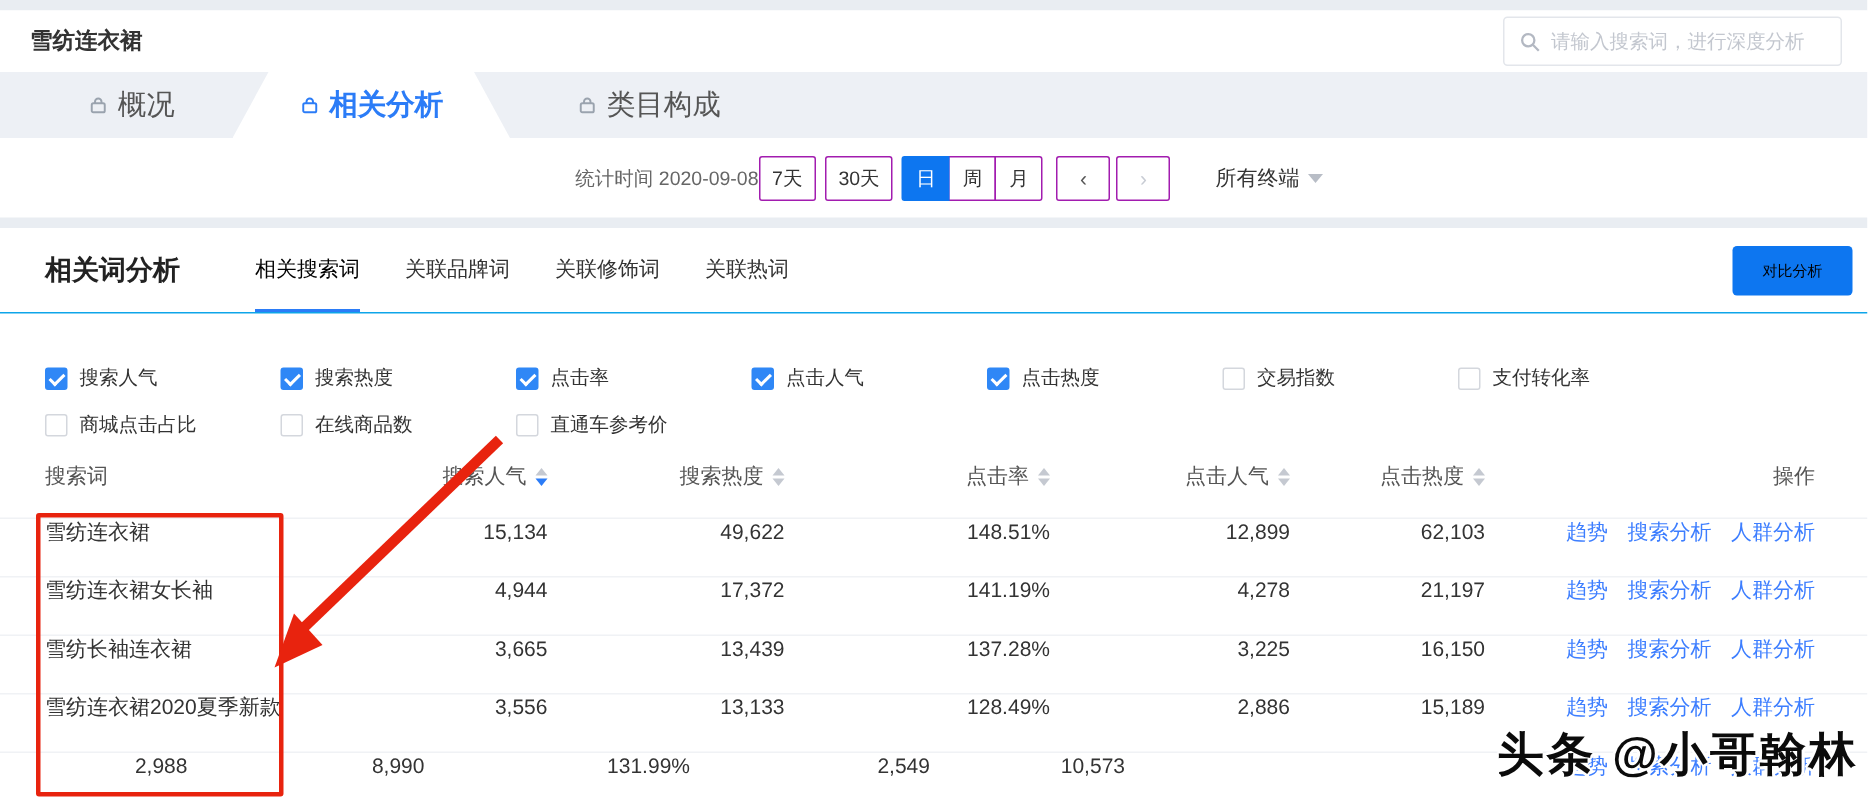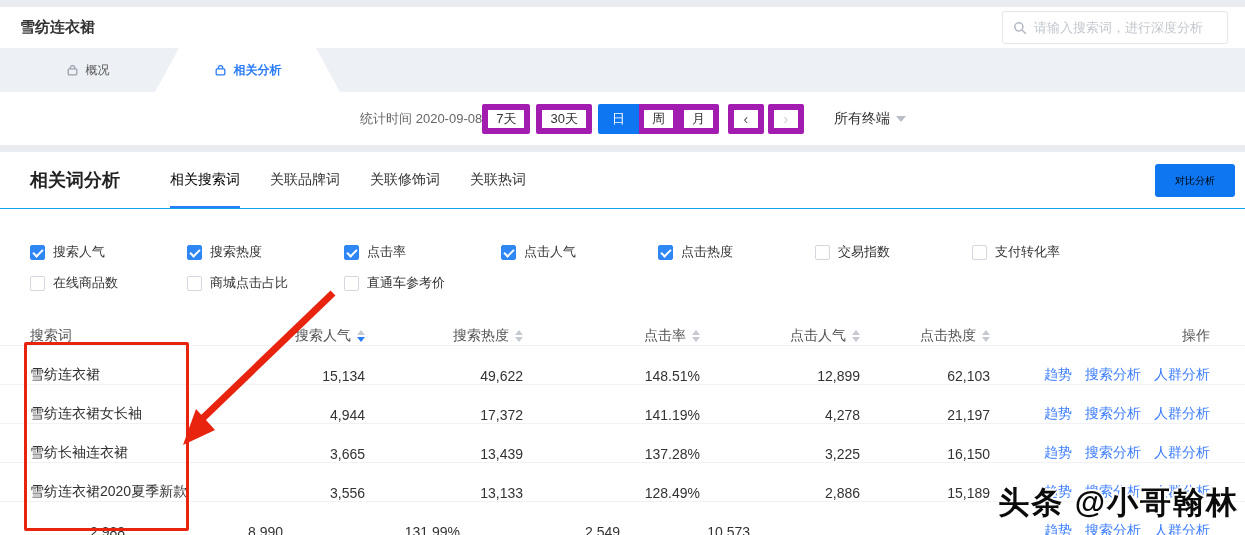--- a/index.html
+++ b/index.html
@@ -13,34 +13,34 @@
   
   .hdr { height:41px; background:#fff; display:flex; align-items:center; justify-content:space-between; padding:0 17px 0 20px; }
   .hdr-title { font-size:15px; font-weight:bold; color:#333; }
   .searchbox { width:226px; height:33px; border:1px solid #e3e6eb; border-radius:3px; background:#fff; display:flex; align-items:center; padding:0 10px; gap:7px; }
   .searchbox svg { flex:0 0 auto; }
   .searchbox input { border:none; outline:none; width:100%; font-size:13px; color:#333; font-family:"Liberation Sans", sans-serif; background:transparent; }
   .searchbox input::placeholder { color:#c3c7cf; }
 
   
   .navtabs { height:44px; background:#edf0f5; display:flex; align-items:stretch; padding-left:20px; }
-  .navtab { display:flex; align-items:center; justify-content:center; gap:7px; font-size:12px; color:#555; cursor:pointer; }
+  .navtab { display:flex; align-items:center; justify-content:center; gap:7px; font-size:19px; color:#555; cursor:pointer; }
   .navtab.t1 { width:135px; }
   .navtab.t2 { width:185px;text-align:right; }
   .navtab.t3 { width:185px; }
   .navtab .bagicon { display:inline-flex; color:#9aa3ae; }
   .navtab.active { background:#fff; color:#2b7cf7; font-weight:bold;
     clip-path:polygon(24px 0, calc(100% - 24px) 0, 100% 100%, 0 100%); }
   .navtab.active .bagicon { color:#2b7cf7; }
 
   
   .toolbar { height:53px; background:#fff; display:flex; align-items:center; justify-content:center; padding:0 17px 0 38px; }
   .stat-time { font-size:13px; color:#666; }
   .toolbar-right { display:flex; align-items:center; }
-  .rbtn { height:30px; min-width:36px; padding:0 8px; background:#fff; border:6px solid #a21caf; border-radius:2px; font-size:13px; color:#333; display:flex; align-items:center; justify-content:center; cursor:pointer; }
+  .rbtn { height:30px; min-width:36px; padding:0 8px; background:#fff; border:1px solid #a21caf; border-radius:2px; font-size:13px; color:#333; display:flex; align-items:center; justify-content:center; cursor:pointer; }
   .rbtn.sep { margin-right:6px; }
   .rgroup { display:flex; margin-right:5px; }
   .rgroup .rbtn { min-width:32px; border-radius:0; margin-left:-1px; }
   .rgroup .rbtn:first-child { border-radius:2px 0 0 2px; margin-left:0; }
   .rgroup .rbtn:last-child { border-radius:0 2px 2px 0; }
   .rgroup .rbtn.active { background:#0d76f0; border-color:#0d76f0; color:#fff; z-index:1; }
   .arrowbtn { width:29px; margin-left:4px; font-size:14px; color:#555; }
   .arrowbtn.disabled { color:#c8ccd4; cursor:default; }
   .terminal { margin-left:30px; font-size:14px; color:#333; display:flex; align-items:center; gap:6px; cursor:pointer; }
   .chev { width:0; height:0; border-left:5px solid transparent; border-right:5px solid transparent; border-top:6px solid #b8bdc6; }
@@ -59,21 +59,21 @@
 
   
   .filters { margin:34px 0 0 30px; display:grid; grid-template-columns:repeat(7,157px); row-gap:13px; }
   .cb { display:flex; align-items:center; gap:8px; font-size:13px; color:#333; cursor:pointer; }
   .cbx { width:15px; height:15px; border-radius:2px; border:1px solid #d4d7dd; background:#fff; position:relative; flex:0 0 auto; }
   .cbx.checked { background:#2f87f6; border-color:#2f87f6; }
   .cbx.checked::after { content:""; position:absolute; left:4px; top:1px; width:4px; height:8px; border:solid #fff; border-width:0 2px 2px 0; transform:rotate(45deg); }
 
   
   .table { margin-top:17px; }
-  .tr { display:flex; align-items:flex-end; padding:0 35px 0 30px; }
+  .tr { display:flex; align-items:flex-start; padding:0 35px 0 30px; }
   .tr.head { height:36px; font-size:14px; color:#555; }
   .tr.body { height:39px; font-size:14px; color:#333; border-top:1px solid #f0f2f5; }
   .td { display:flex; align-items:center; }
   .td.c-word { width:240px; }
   .td.c1 { width:95px; justify-content:flex-end; }
   .td.c2 { width:158px; justify-content:flex-end; }
   .td.c3 { width:177px; justify-content:flex-end; }
   .td.c4 { width:160px; justify-content:flex-end; }
   .td.c5 { width:130px; justify-content:flex-end; }
   .td.c-act { flex:1; justify-content:flex-end; gap:13px; }
@@ -118,20 +118,29 @@
     </div>
     <div class="navtab t2 active">
       <span class="bagicon">
           <svg width="13" height="13" viewBox="0 0 24 24" fill="none" stroke="currentColor" stroke-width="2.4">
             <path d="M8 9V7a4 4 0 0 1 8 0v2"></path>
             <rect x="4" y="9" width="16" height="11" rx="2"></rect>
           </svg>
         </span>
       <span>相关分析</span>
     </div>
+    <div class="navtab t3">
+      <span class="bagicon">
+          <svg width="13" height="13" viewBox="0 0 24 24" fill="none" stroke="currentColor" stroke-width="2.4">
+            <path d="M8 9V7a4 4 0 0 1 8 0v2"></path>
+            <rect x="4" y="9" width="16" height="11" rx="2"></rect>
+          </svg>
+        </span>
+      <span>类目构成</span>
+    </div>
   </nav>
 
   <div class="toolbar">
     <div class="stat-time">统计时间 2020-09-08</div>
     <div class="toolbar-right">
       <button class="rbtn sep">7天</button>
       <button class="rbtn sep">30天</button>
       <div class="rgroup">
         <button class="rbtn active">日</button>
         <button class="rbtn">周</button>
@@ -184,25 +193,25 @@
       <label class="cb">
           <span class="cbx"></span>
           <span>交易指数</span>
         </label>
       <label class="cb">
           <span class="cbx"></span>
           <span>支付转化率</span>
         </label>
       <label class="cb">
           <span class="cbx"></span>
+          <span>商城点击占比</span>
+        </label>
+      <label class="cb">
+          <span class="cbx"></span>
           <span>在线商品数</span>
-        </label>
-      <label class="cb">
-          <span class="cbx"></span>
-          <span>商城点击占比</span>
         </label>
       <label class="cb">
           <span class="cbx"></span>
           <span>直通车参考价</span>
         </label>
     </div>
 
     <div class="table">
       <div class="tr head">
         <div class="td c-word">搜索词</div>

